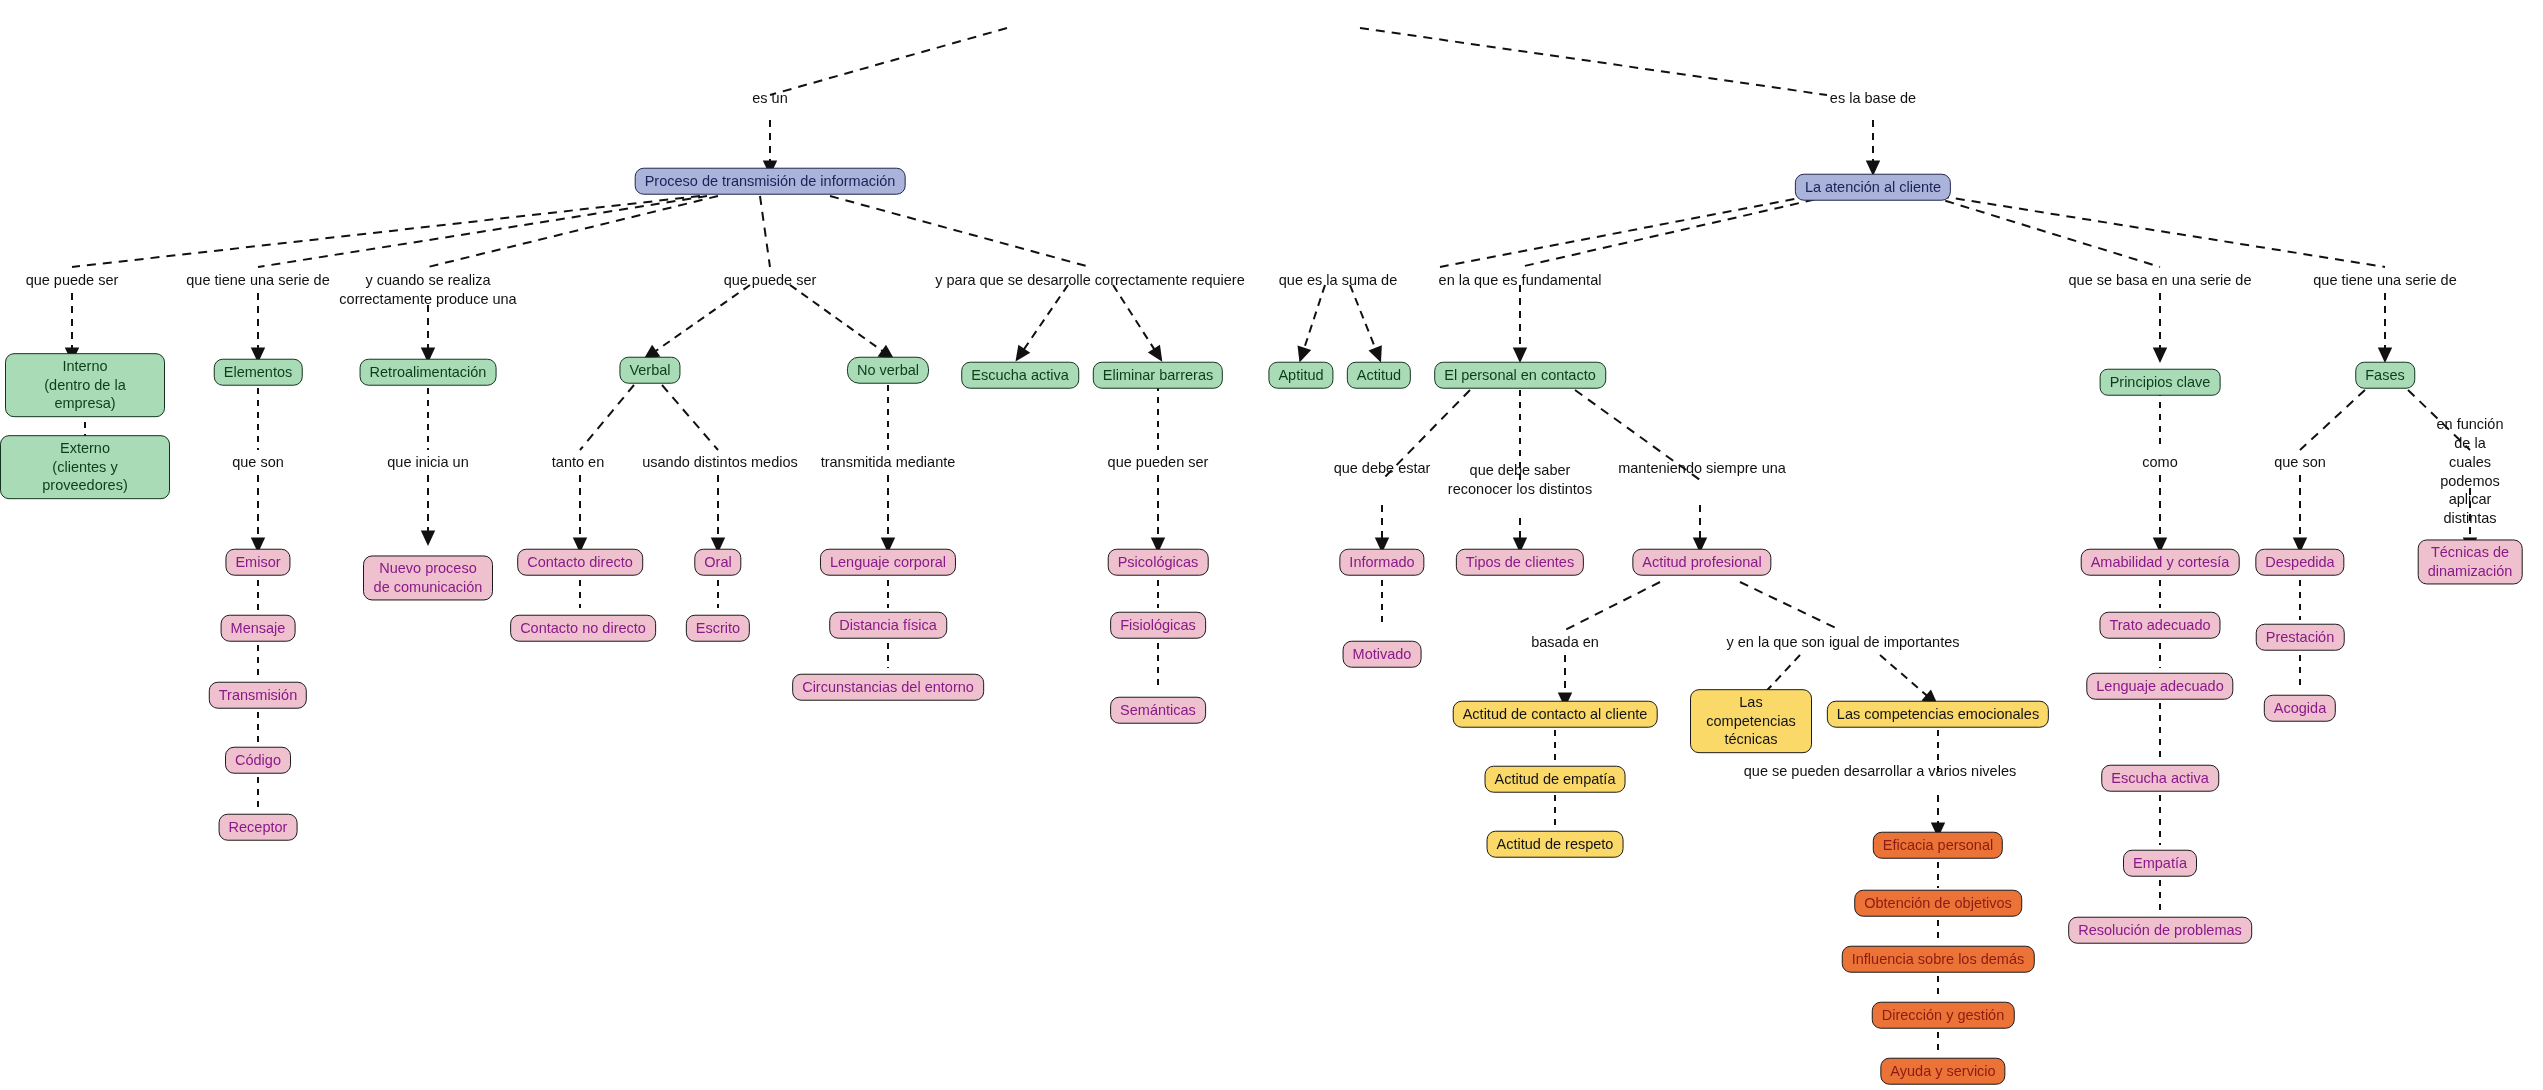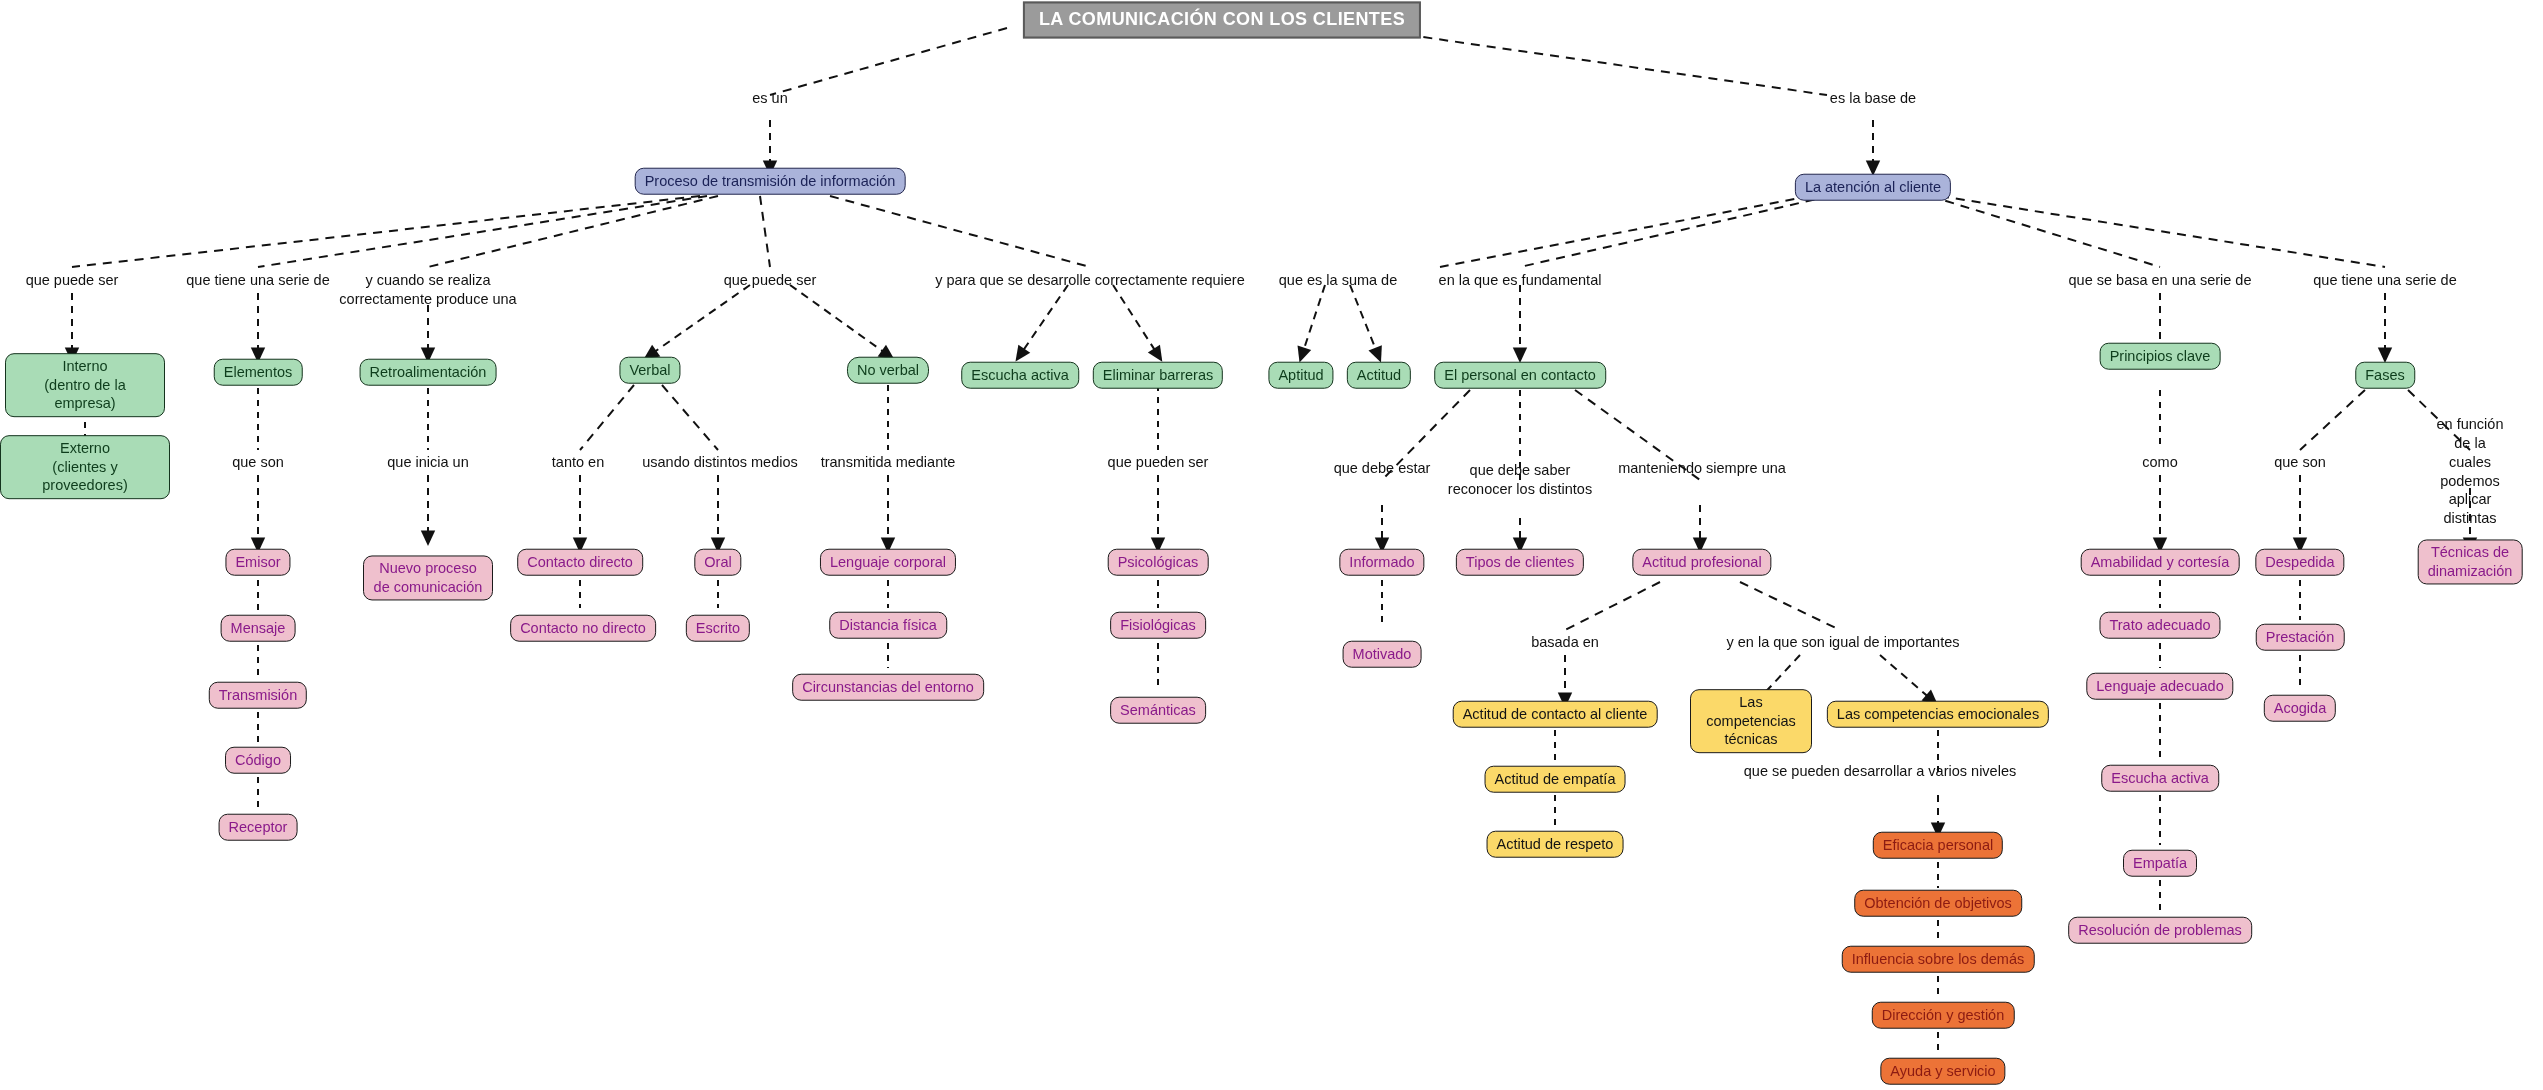--- a/index.html
+++ b/index.html
@@ -204,21 +204,20 @@
       <path d="M2385,293 L2385,355" marker-end="url(#ah)" stroke-dasharray="7,6"></path>
       <path d="M2365,390 L2300,450"></path>
       <path d="M2408,390 L2470,450"></path>
       <path d="M2300,475 L2300,545" marker-end="url(#ah)" stroke-dasharray="7,6"></path>
       <path d="M2470,488 L2470,545" marker-end="url(#ah)" stroke-dasharray="7,6"></path>
       <path d="M2300,580 L2300,620" stroke-dasharray="6,6"></path>
       <path d="M2300,655 L2300,690" stroke-dasharray="6,6"></path>
     </g>
   </svg>
 
-  <div class="node title" style="left:1222px; top:20px;">LA COMUNICACIÓN CON LOS CLIENTES</div>
 
   <div class="lbl" style="left:770px; top:98px;">es un</div>
   <div class="lbl" style="left:1873px; top:98px;">es la base de</div>
 
   <div class="node blue" style="left:770px; top:181px;">Proceso de transmisión de información</div>
   <div class="node blue" style="left:1873px; top:187px;">La atención al cliente</div>
 
   <div class="lbl" style="left:72px; top:280px;">que puede ser</div>
   <div class="lbl" style="left:258px; top:280px;">que tiene una serie de</div>
   <div class="lbl" style="left:428px; top:290px;">y cuando se realiza
@@ -267,21 +266,21 @@
   <div class="node pink" style="left:1158px; top:710px;">Semánticas</div>
 
   <div class="lbl" style="left:1338px; top:280px;">que es la suma de</div>
   <div class="lbl" style="left:1520px; top:280px;">en la que es fundamental</div>
   <div class="lbl" style="left:2160px; top:280px;">que se basa en una serie de</div>
   <div class="lbl" style="left:2385px; top:280px;">que tiene una serie de</div>
 
   <div class="node green" style="left:1301px; top:375px;">Aptitud</div>
   <div class="node green" style="left:1379px; top:375px;">Actitud</div>
   <div class="node green" style="left:1520px; top:375px;">El personal en contacto</div>
-  <div class="node green" style="left:2160px; top:356px;">Principios clave</div>
+  <div class="node green" style="left:2160px; top:382px;border-radius:8px;">Principios clave</div>
   <div class="node green" style="left:2385px; top:375px;">Fases</div>
 
   <div class="lbl" style="left:1382px; top:468px;">que debe estar</div>
   <div class="lbl" style="left:1520px; top:480px;">que debe saber
 reconocer los distintos</div>
   <div class="lbl" style="left:1702px; top:468px;">manteniendo siempre una</div>
 
   <div class="node pink" style="left:1382px; top:562px;">Informado</div>
   <div class="node pink" style="left:1382px; top:654px;">Motivado</div>
   <div class="node pink" style="left:1520px; top:562px;">Tipos de clientes</div>

